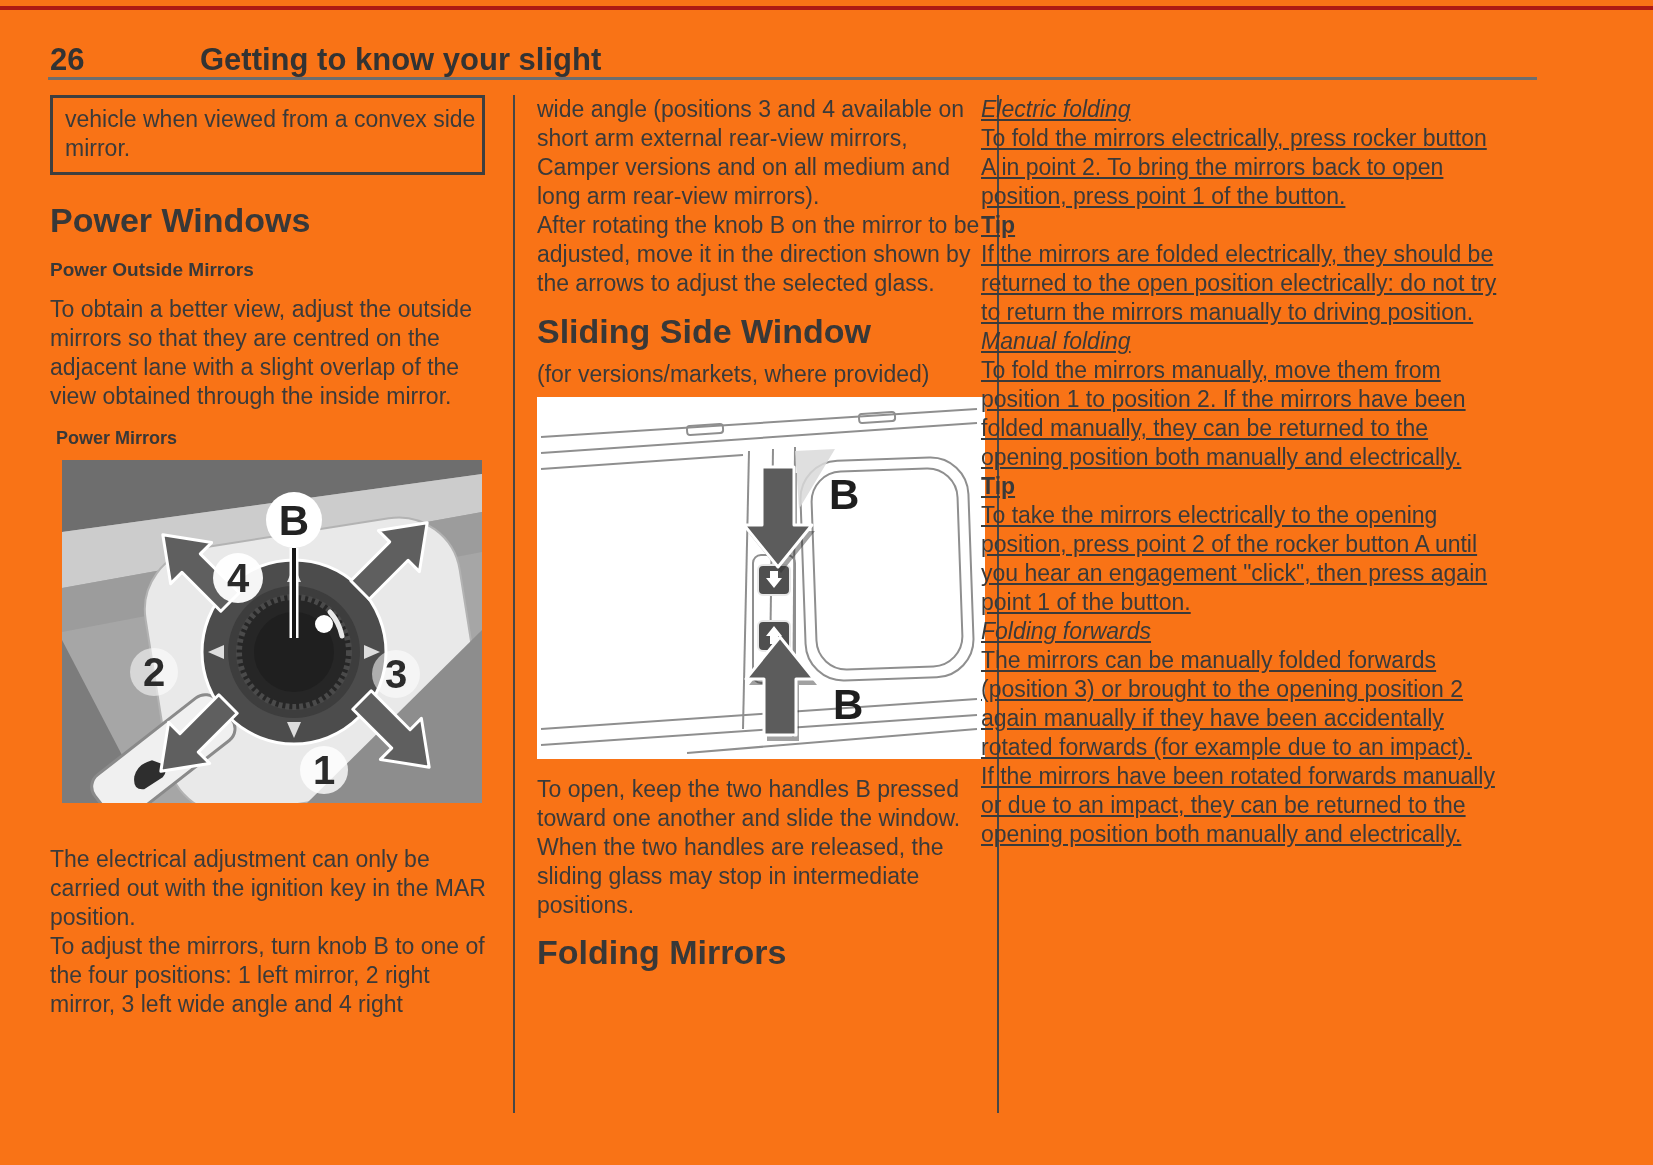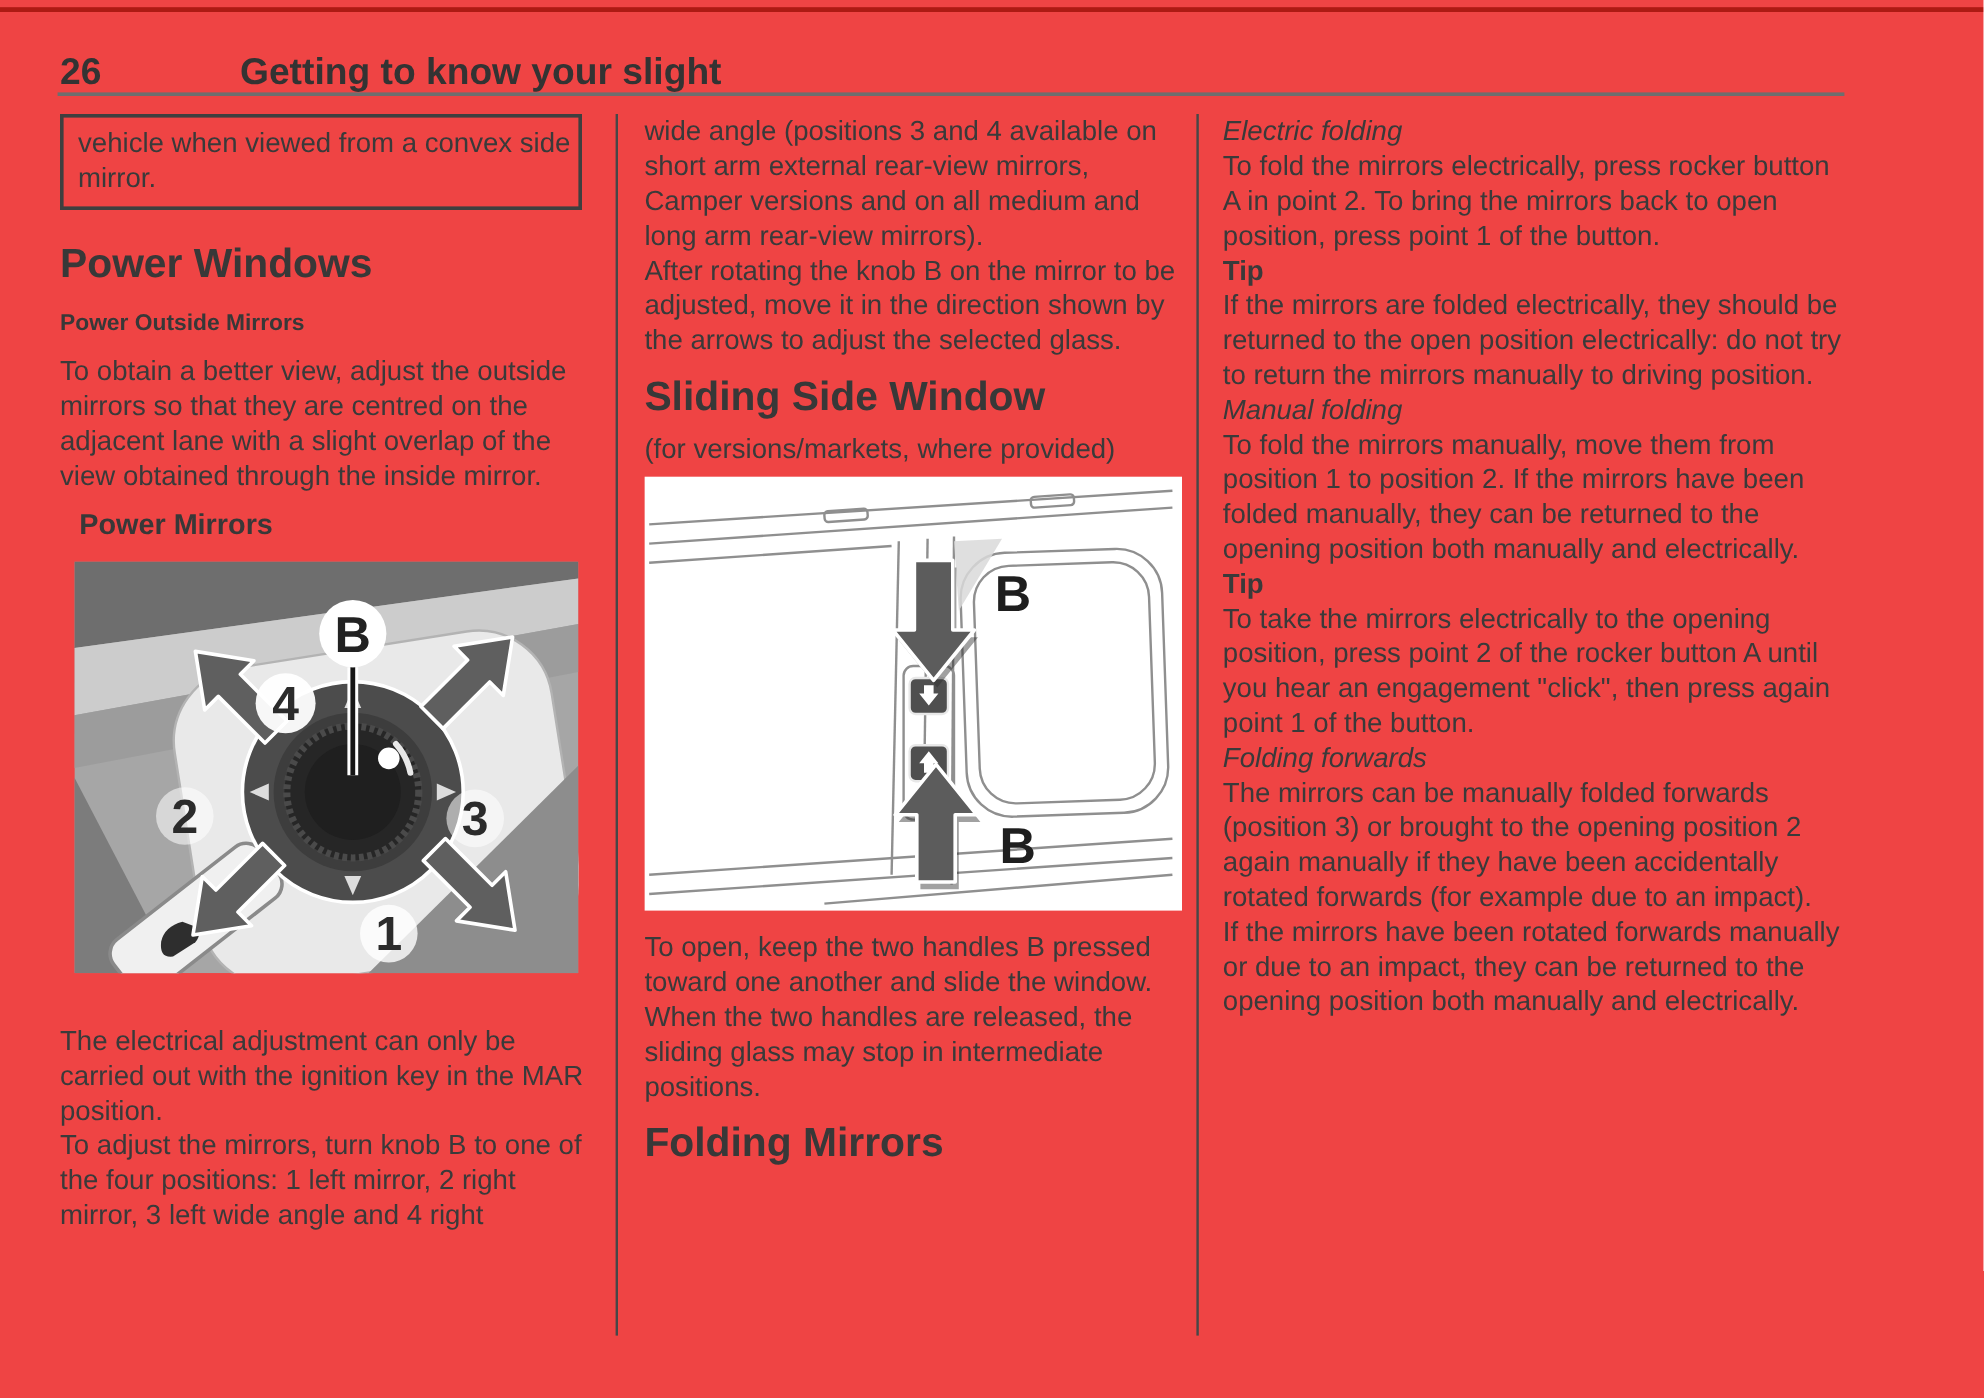--- a/index.html
+++ b/index.html
@@ -1,34 +1,34 @@
 <!DOCTYPE html>
 <html><head>
 <meta charset="utf-8">
 <style>
   html,body { margin:0; padding:0; background:#fff; }
   .page {
-    position:relative; width:1653px; height:1165px; background:#ef4444;
+    position:relative; width:1653px; height:1165px; background:#f97316;
     font-family:"Liberation Sans", sans-serif; color:#3a3a3a; overflow:hidden;
   }
   .top-bar { position:absolute; top:6px; left:0; width:1653px; height:4px; background:#ad1a13; }
   .page-num { position:absolute; top:42px; left:50px; font-size:31px; font-weight:bold; color:#333; }
   .chapter-title { position:absolute; top:42px; left:200px; font-size:31px; font-weight:bold; color:#333; }
   .header-rule { position:absolute; top:77px; left:48px; width:1489px; height:3px; background:#6e6e6e; }
   .col-sep { position:absolute; top:95px; height:1018px; width:2px; background:#474747; }
   .sep1 { left:513px; } .sep2 { left:997px; }
   .col { position:absolute; top:95px; }
   .col1 { left:50px; width:447px; }
   .col2 { left:537px; width:450px; }
-  .col3 { left:1019px; width:517px; }
+  .col3 { left:981px; width:517px;text-decoration:underline; }
   p { font-size:23px; line-height:29px; margin:0; color:#3a3a3a; }
   .note-box { border:3px solid #3f3f3f; padding:7px 0 9px 12px; width:417px; }
   h1 { font-size:34px; line-height:38px; font-weight:bold; margin:0; color:#383838; }
   h2 { font-size:19px; line-height:31px; font-weight:bold; margin:0; color:#383838; }
-  h3 { font-size:24px; line-height:28px; font-weight:bold; margin:16px; color:#383838; }
+  h3 { font-size:18px; line-height:28px; font-weight:bold; margin:6px; color:#383838; }
   .col1 h1 { margin-top:26px; }
   .col1 h2 { margin-top:15px; }
   .col1 .para-adjust { margin-top:10px; }
   .col1 h3 { margin-top:13px; }
   figure { margin:0; }
   .fig-knob { margin-top:8px; margin-left:12px; width:420px; height:343px; }
   .col1 .para-electrical { margin-top:42px; }
   .col2 h1 { margin-top:14px; }
   .col2 .note-versions { margin-top:10px; }
   .fig-window { margin-top:8px; width:448px; height:362px; }

